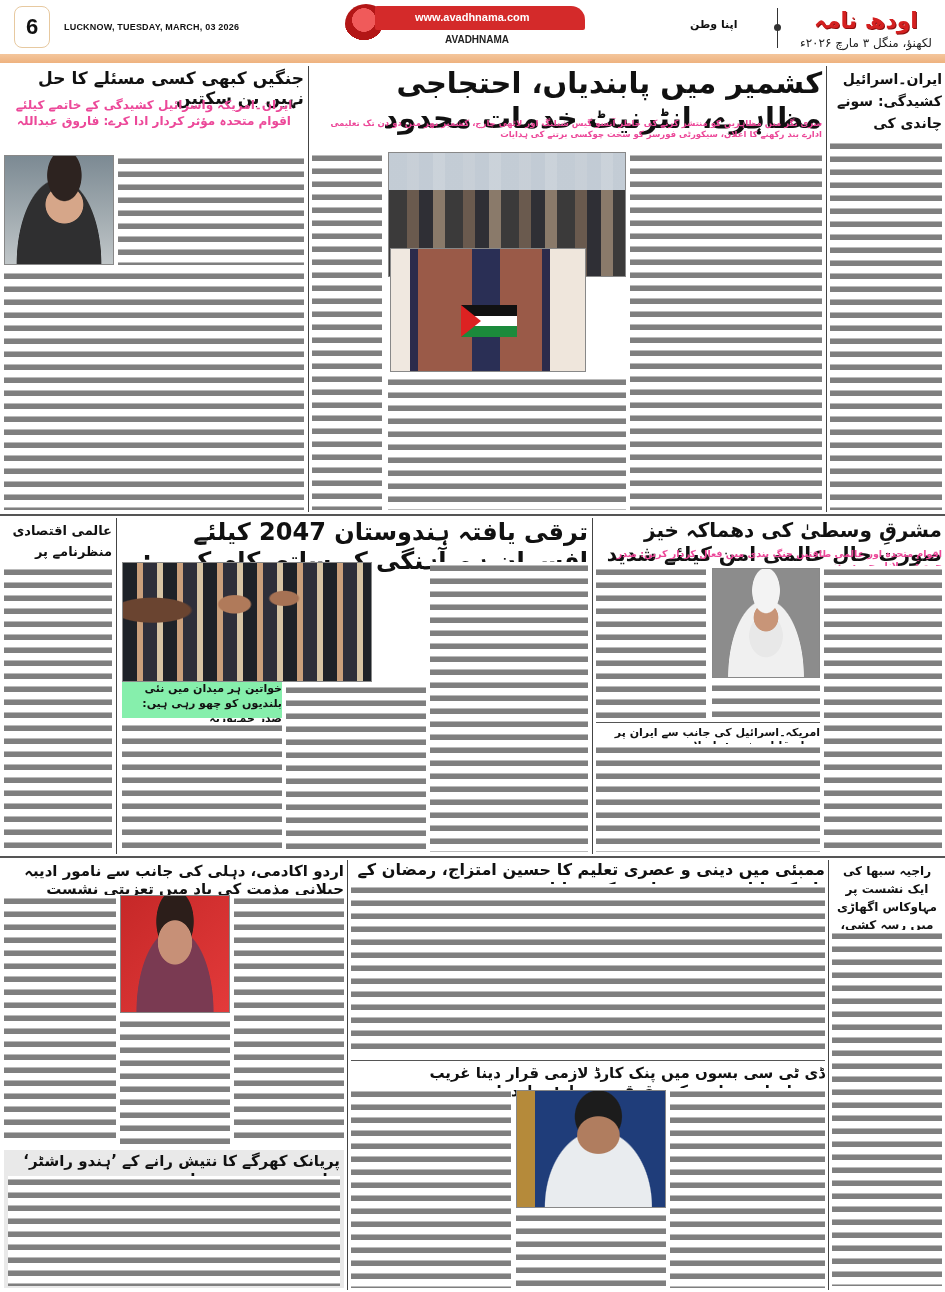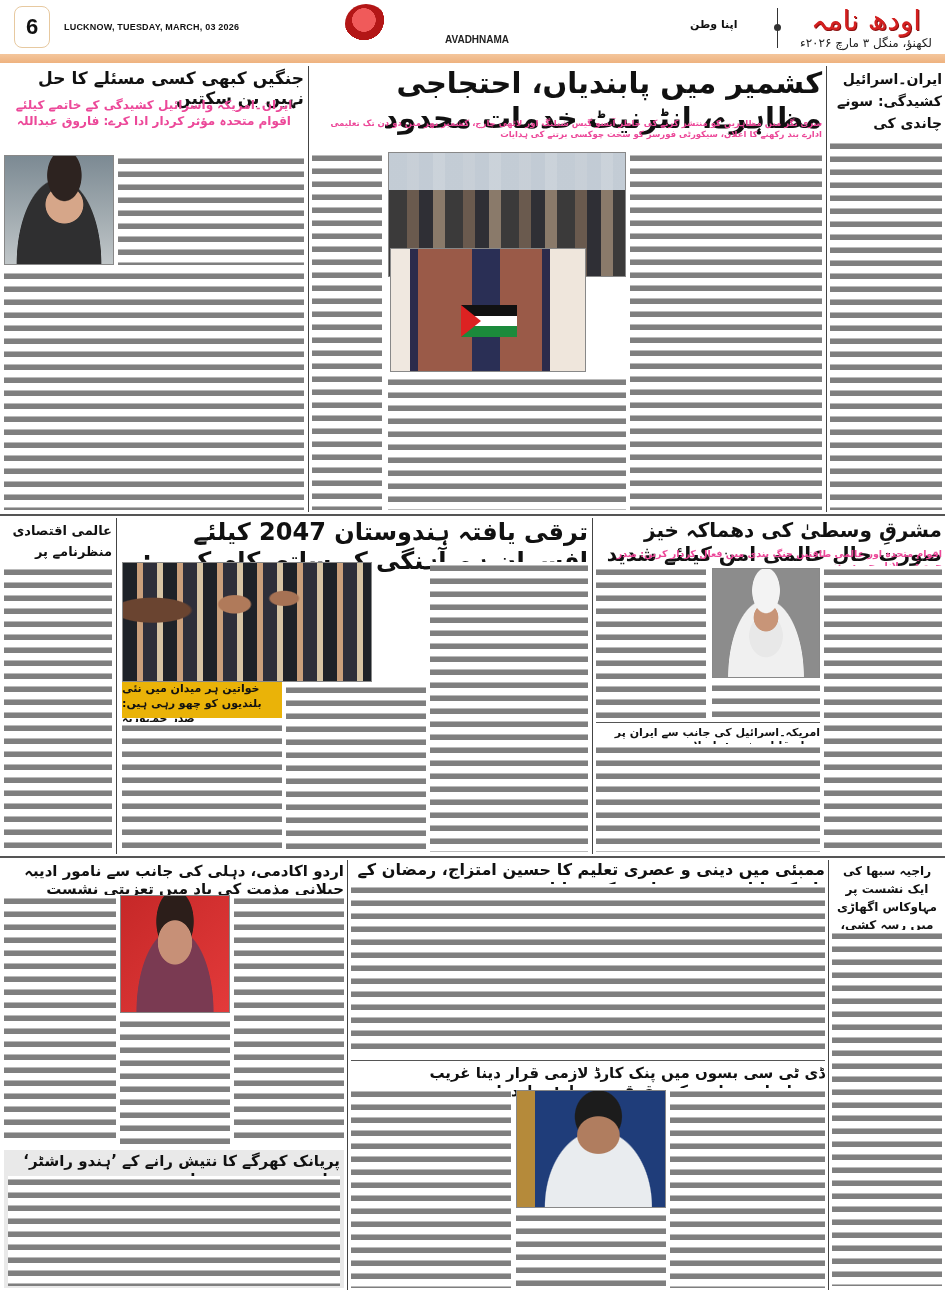--- a/index.html
+++ b/index.html
@@ -10,21 +10,21 @@
   .pagebadge { left: 14px; top: 6px; width: 36px; height: 42px; border: 1px solid #e7c9a0; border-radius: 8px; display: flex; align-items: center; justify-content: center; font-family: "Liberation Sans", sans-serif; font-weight: bold; font-size: 22px; transform: rotate(0deg); }
   .dateline { left: 64px; top: 22px; font-family: "Liberation Sans", sans-serif; font-size: 9px; font-weight: bold; letter-spacing: 0.2px; }
   .banner { left: 345px; top: 4px; width: 245px; height: 44px; }
   .banner .ribbon { position: absolute; left: 30px; top: 2px; width: 210px; height: 24px; background: #d42a2a; border-radius: 2px 14px 2px 2px; color: #fff; font-family: "Liberation Sans", sans-serif; font-size: 11px; font-weight: bold; padding: 5px 0 0 40px; }
   .banner .hand { position: absolute; left: 0; top: 0; width: 42px; height: 40px; border-radius: 50%; background: radial-gradient(circle at 45% 40%, #f05a5a 0 35%, #b31616 36% 60%, transparent 61%); }
   .banner .name { position: absolute; left: 100px; top: 30px; font-family: "Liberation Sans", sans-serif; font-size: 10px; font-weight: bold; color: #222; text-align: right; }
   .section-name { left: 690px; top: 18px; font-size: 11px; font-weight: bold; }
   .mast-div { left: 777px; top: 8px; width: 1px; height: 40px; background: #333; }
   .mast-dot { left: 774px; top: 24px; width: 7px; height: 7px; border-radius: 50%; background: #333; }
   .logo { left: 796px; top: 6px; width: 140px; height: 44px; }
-  .logo .big { font-size: 28px; font-weight: normal; color: #d42020; text-shadow: 1px 1px 0 #8a0f0f; display: block; text-align: center; line-height: 30px; }
+  .logo .big { font-size: 22px; font-weight: bold; color: #d42020; text-shadow: 1px 1px 0 #8a0f0f; display: block; text-align: center; line-height: 30px; }
   .logo .small { font-size: 12px; display: block; text-align: center; color: #222; }
   .topbar { left: 0; top: 54px; width: 945px; height: 9px; background: linear-gradient(#f4c69c, #eeb27f); }
   .rule-v { background: #444; width: 1px; }
   .rule-h { background: #555; height: 2px; }
   .headline { font-weight: bold; color: #111; line-height: 1.2; }
   .subhead { font-weight: bold; color: #ec4899; line-height: 1.3; }
   .bodytext { font-size: 8px; line-height: 13px; color: #333; overflow: hidden;
     background-image: repeating-linear-gradient(#fff 0 3px, #bbb 3px 4px, #7f7f7f 4px 9px, #fff 9px 13px); }
   .photo { overflow: hidden; border: 1px solid #888; }
   .ph-protest { background:
@@ -34,31 +34,32 @@
   .ph-wall { background:
       linear-gradient(90deg, #f0e8e0 0 10%, #2c2b4b 10% 14%, #9a5a48 14% 42%, #2a2f55 42% 56%, #9a5a48 56% 78%, #2c2b4b 78% 82%, #efe6dc 82%); }
   .flag-pal { position: absolute; width: 56px; height: 32px;
       background: linear-gradient(180deg, #111 0 33%, #fff 33% 66%, #1b8a3b 66%); }
   .flag-pal::before { content: ""; position: absolute; left: 0; top: 0; border-top: 16px solid transparent; border-bottom: 16px solid transparent; border-left: 20px solid #d22; }
   .ph-farooq { background: radial-gradient(ellipse at 55% 18%, #2d2320 0 20%, transparent 21%), radial-gradient(ellipse at 55% 45%, #d6a689 0 22%, transparent 23%), radial-gradient(ellipse at 50% 100%, #2f2f30 0 55%, transparent 56%), linear-gradient(#7c8a93, #c0c6c8); }
   .ph-madani { background: radial-gradient(ellipse at 50% 20%, #f3f3f3 0 18%, transparent 19%), radial-gradient(ellipse at 50% 45%, #c89578 0 16%, transparent 17%), radial-gradient(ellipse at 50% 62%, #e8e8e8 0 22%, transparent 23%), radial-gradient(ellipse at 50% 100%, #f0f0f0 0 50%, transparent 51%), #8c8c8c; }
   .ph-murmu { background: radial-gradient(ellipse at 12% 40%, #6a4430 0 12%, transparent 13%), radial-gradient(ellipse at 45% 35%, #b07a5a 0 8%, transparent 9%), radial-gradient(ellipse at 65% 30%, #a67254 0 6%, transparent 7%), repeating-linear-gradient(90deg, #1e2228 0 14px, #caa07c 14px 20px, #2e2f3a 20px 34px, #d6c4a4 34px 40px), #e8d8c0; }
   .ph-jilani { background: radial-gradient(ellipse at 50% 40%, #c79077 0 22%, transparent 23%), radial-gradient(ellipse at 50% 22%, #2c1e1a 0 24%, transparent 25%), radial-gradient(ellipse at 50% 100%, #7a3a52 0 50%, transparent 51%), linear-gradient(135deg, #c62828, #e33a3a); }
   .ph-bhardwaj { background: radial-gradient(ellipse at 55% 38%, #b07d5f 0 18%, transparent 19%), radial-gradient(ellipse at 55% 22%, #1c1c1c 0 20%, transparent 21%), radial-gradient(ellipse at 55% 100%, #e9ecef 0 46%, transparent 47%), linear-gradient(90deg, #b58a3a 0 12%, #1f3d7a 12%); }
-  .caption-box { background: #eab308; font-weight: bold; text-align: left; direction: rtl; line-height: 1.35; }
+  .caption-box { background: #86efac; font-weight: bold; text-align: right; direction: rtl; line-height: 1.35; }
   .box-bottom { background: #e9e9e9; }
 </style>
 </head>
 <body>
 
 <div class="abs masthead">
   <div class="abs pagebadge">6</div>
   <div class="abs dateline">LUCKNOW, TUESDAY,  MARCH, 03  2026</div>
   <div class="abs banner">
     <div class="hand"></div>
+    <div class="ribbon">www.avadhnama.com</div>
     <div class="name">AVADHNAMA</div>
   </div>
   <div class="abs section-name rtl">اپنا وطن</div>
   <div class="abs mast-div"></div>
   <div class="abs mast-dot"></div>
   <div class="abs logo">
     <span class="big">اودھ نامہ</span>
     <span class="small">لکھنؤ، منگل ۳ مارچ ۲۰۲۶ء</span>
   </div>
 </div>

